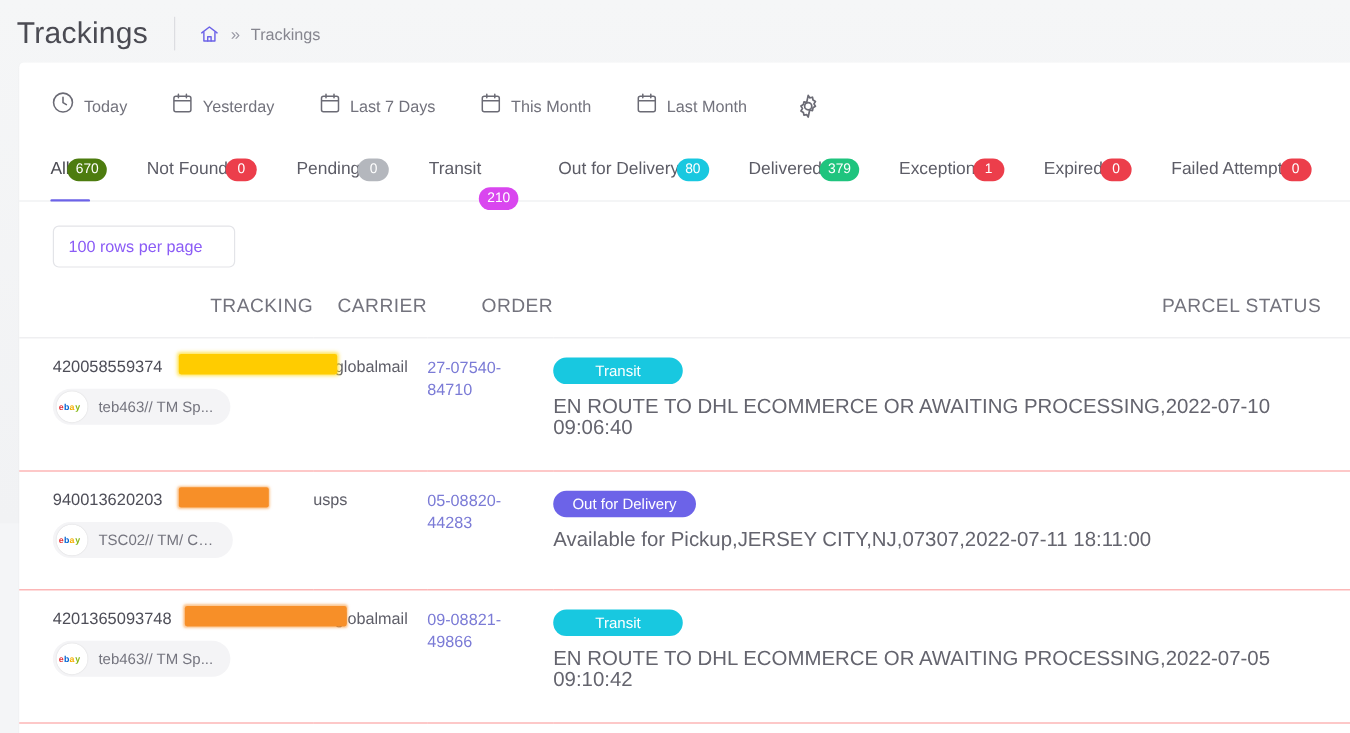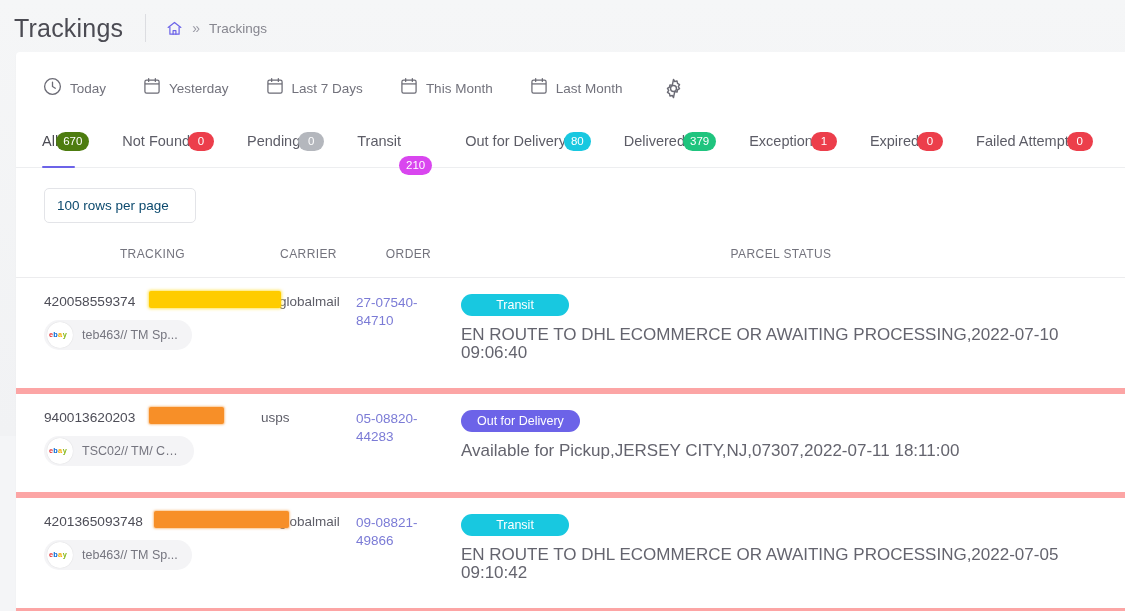--- a/index.html
+++ b/index.html
@@ -99,39 +99,39 @@
 
   
   .rowsbar { padding: 20px 26px 16px 28px; }
   .rows-select {
     width: 152px; height: 35px;
     border: 1px solid #e3e4e8;
     border-radius: 5px;
     background: #fff;
     display: flex; align-items: center;
     padding: 0 12px;
-    font-size: 13.5px; color: #0c4a6e;
+    font-size: 13.5px; color: #8b5cf6;
     cursor: pointer;
   }
 
   
   table.grid { width: 100%; border-collapse: collapse; }
   table.grid th {
-    text-align: center;
-    font-size: 12px;
+    text-align: right;
+    font-size: 16px;
     letter-spacing: .4px;
     color: #73737d;
     font-weight: 400;
     padding: 8px 0 16px 0;
     border-bottom: 1px solid #ececee;
   }
   table.grid td {
     vertical-align: top;
     padding: 16px 0 26px 0;
-    border-bottom: 6px solid #fca5a5;
+    border-bottom: 1px solid #fca5a5;
     font-size: 13.5px;
     color: #5e5e68;
   }
   .c-track { width: 245px; padding-left: 28px !important; }
   .c-carrier { width: 95px; }
   .c-order { width: 105px; }
   .c-status { padding-right: 24px !important; }
 
   .trk-line { position: relative; display: inline-block; white-space: nowrap; color: #4e4e58; font-size: 13.7px; }
   .redact {

